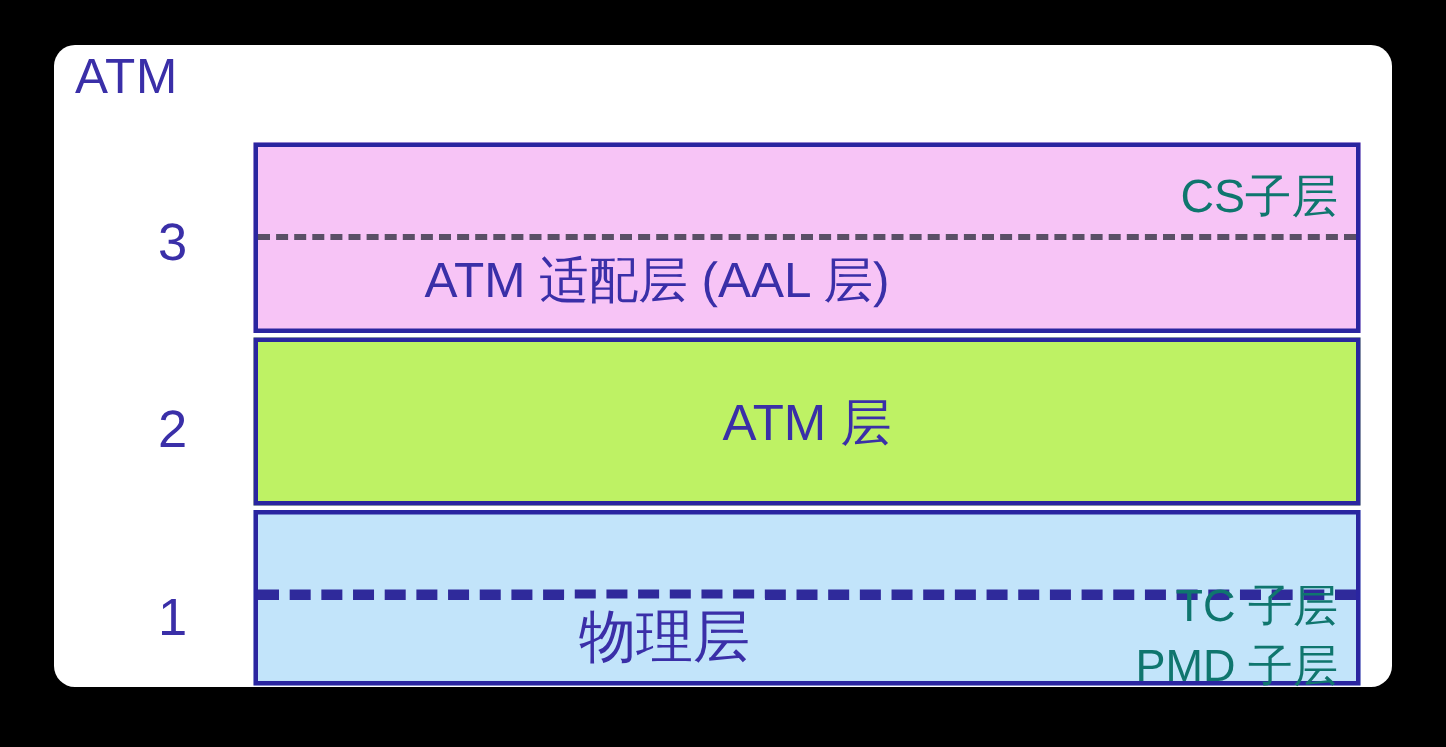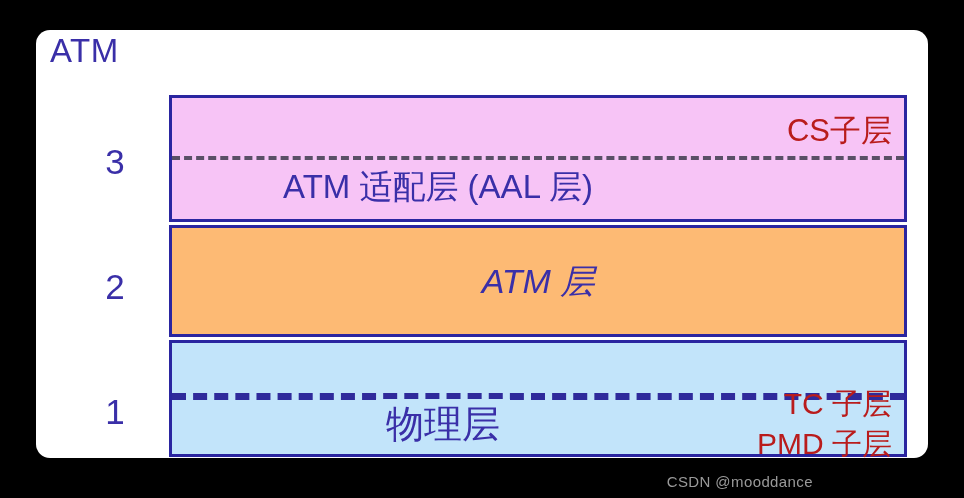--- a/index.html
+++ b/index.html
@@ -69,21 +69,21 @@
 
   .layer-box {
     position: absolute;
     left: 0;
     width: 738px;
     border: 3px solid #2a25a0;
     overflow: visible;
   }
 
   #box-aal  { top: 0px;   height: 127px; background: #f7c4f6; }
-  #box-atm  { top: 130px; height: 112px; background: #fdba74; font-style: italic; }
+  #box-atm  { top: 130px; height: 112px; background: #bef264; }
   #box-phy  { top: 245px; height: 117px; background: #c2e4fa; }
 
   
   .divider {
     position: absolute;
     left: 0;
     width: 100%;
     height: 0;
   }
   .divider.thin {
@@ -128,21 +128,21 @@
     top: 28px;
     padding-right: 190px;
     font-size: 38px;
   }
   #phy-label .pad { background: #c2e4fa; margin-top: 28px; }
 
   
   .sub-label {
     position: absolute;
     right: 12px;
-    color: #b91c1c;
+    color: #0f766e;
     font-size: 31px;
     white-space: nowrap;
     z-index: 4;
   }
   #sub-cs  { top: 12px; }
   #sub-sar { top: 72px; }
   #sub-tc  { top: 5px;  font-size: 30px; margin-top: 36px; }
   #sub-pmd { top: 65px; font-size: 30px; margin-top: 16px; }
 
   
@@ -191,15 +191,14 @@
         <div class="layer-label" id="phy-label">
           <span class="pad">物理层</span>
         </div>
         <div class="sub-label" id="sub-tc">TC 子层</div>
         <div class="sub-label" id="sub-pmd">PMD 子层</div>
       </div>
 
     </div>
   </div>
 
-  <div id="watermark">CSDN @mooddance</div>
 
 </div>
 
 </body></html>

